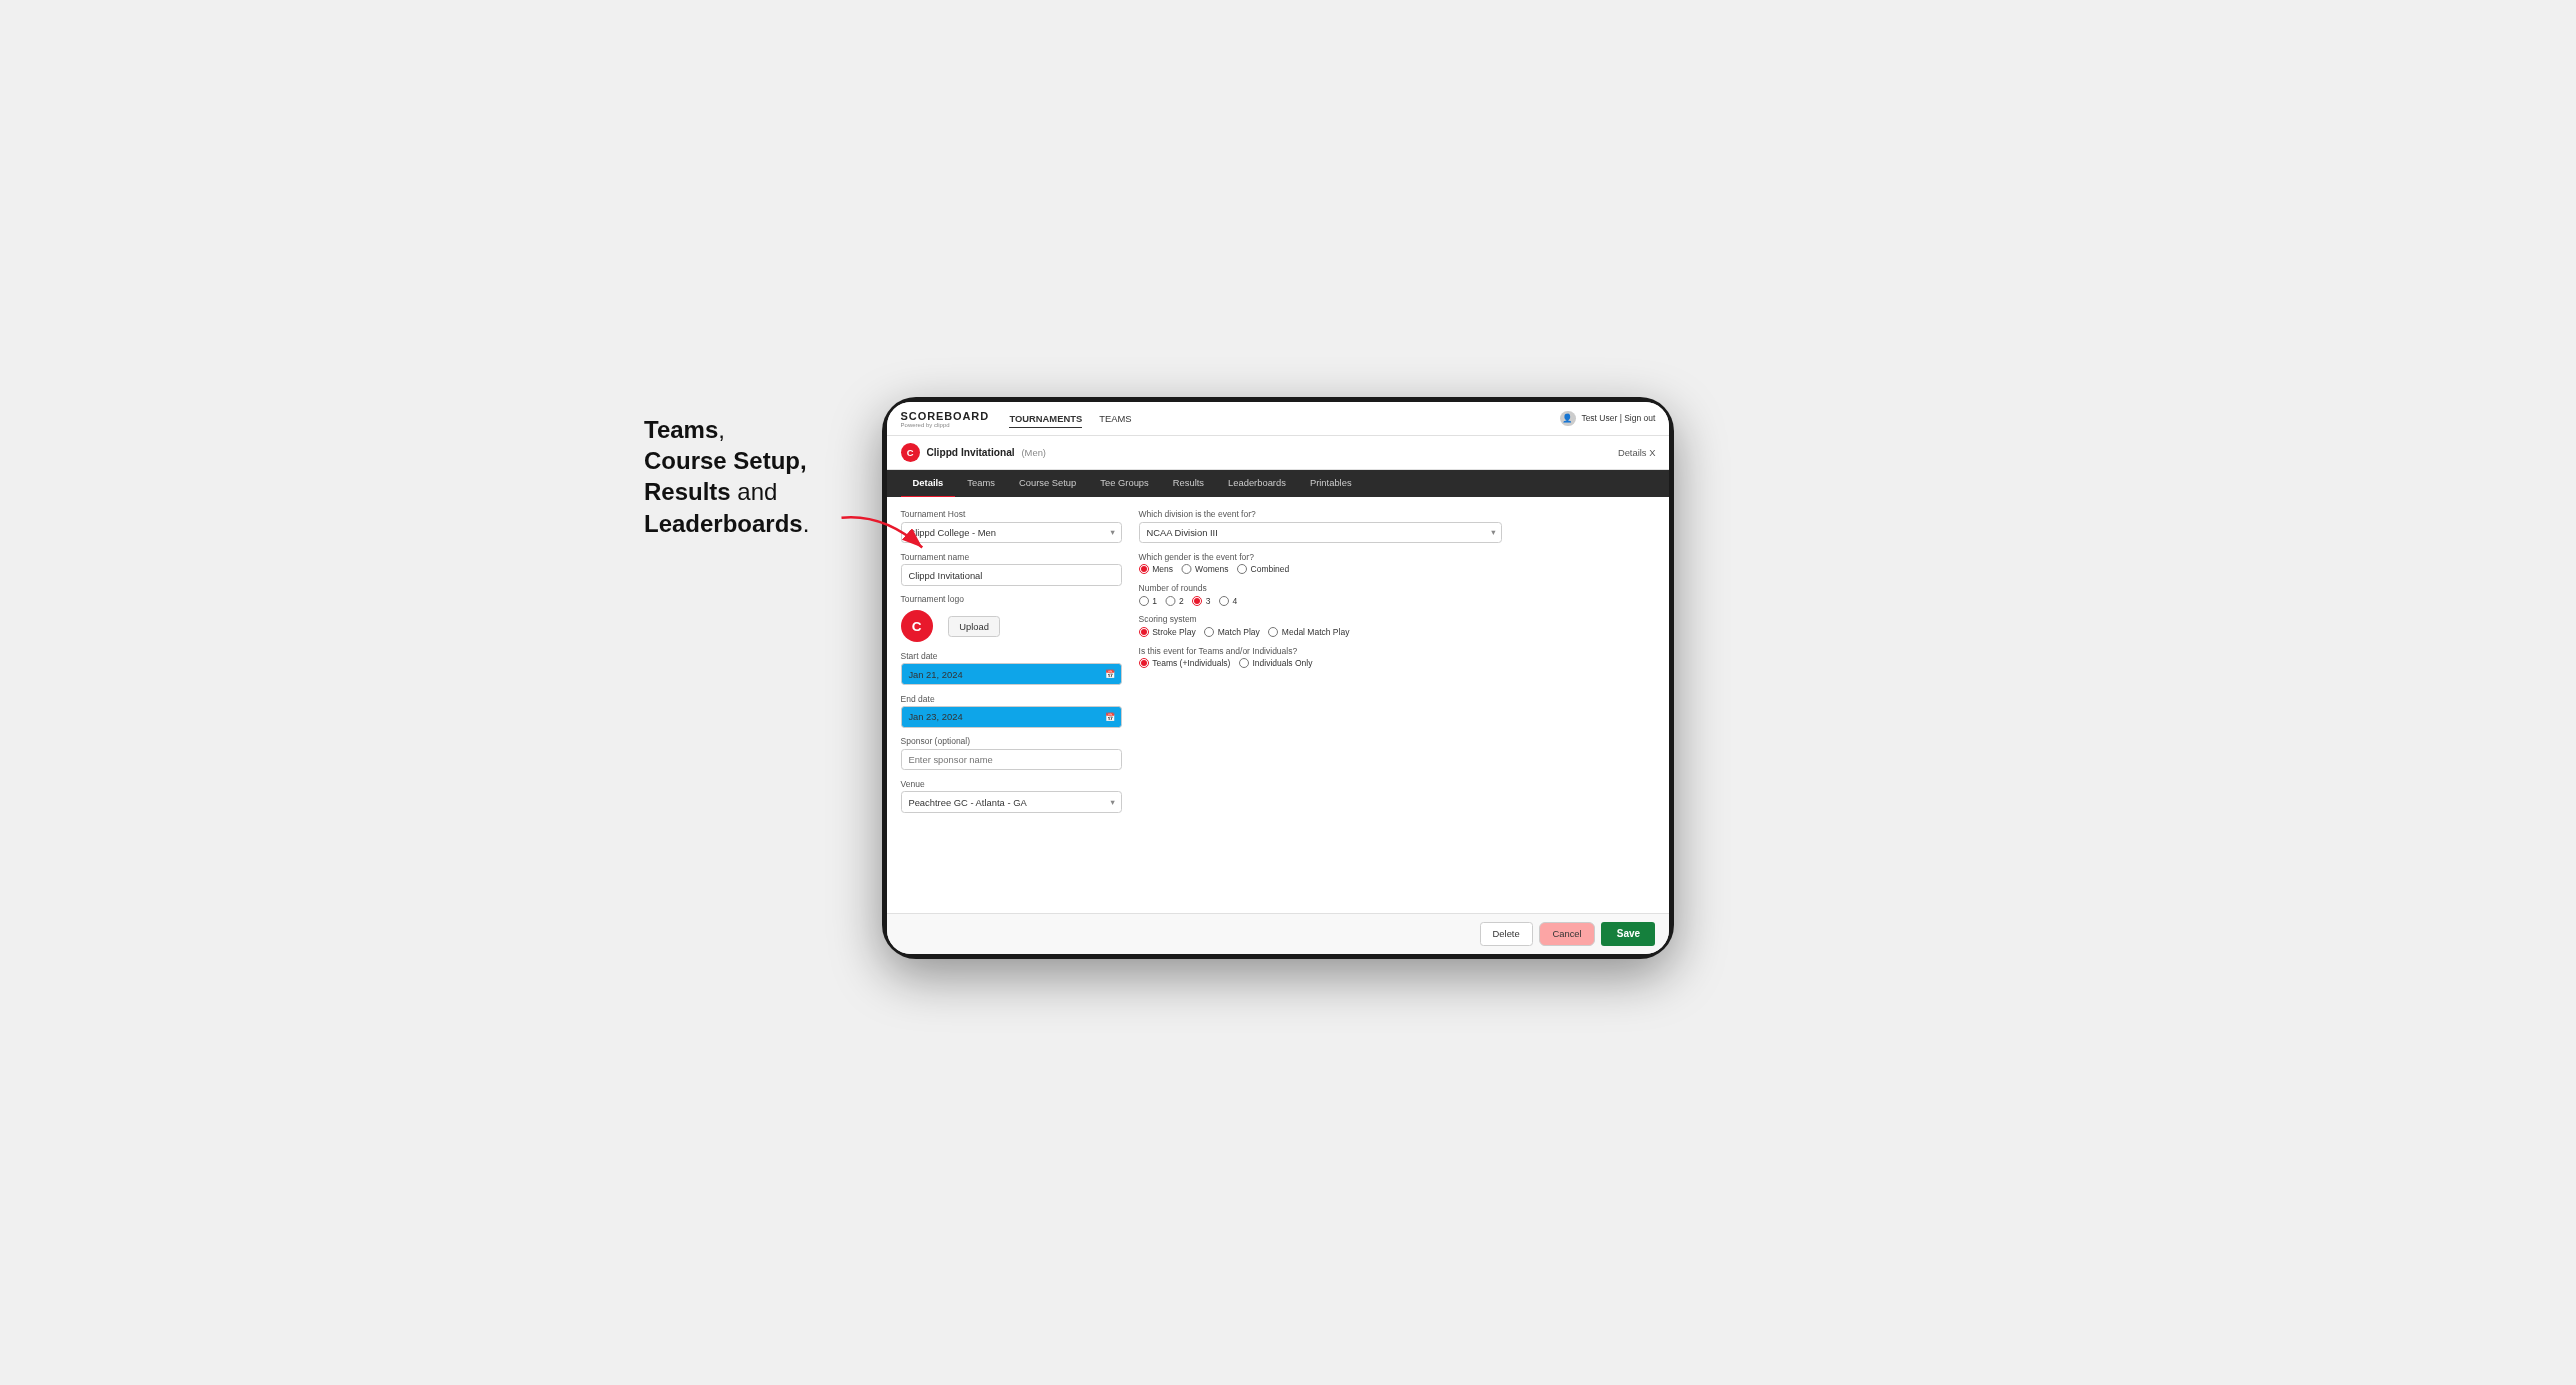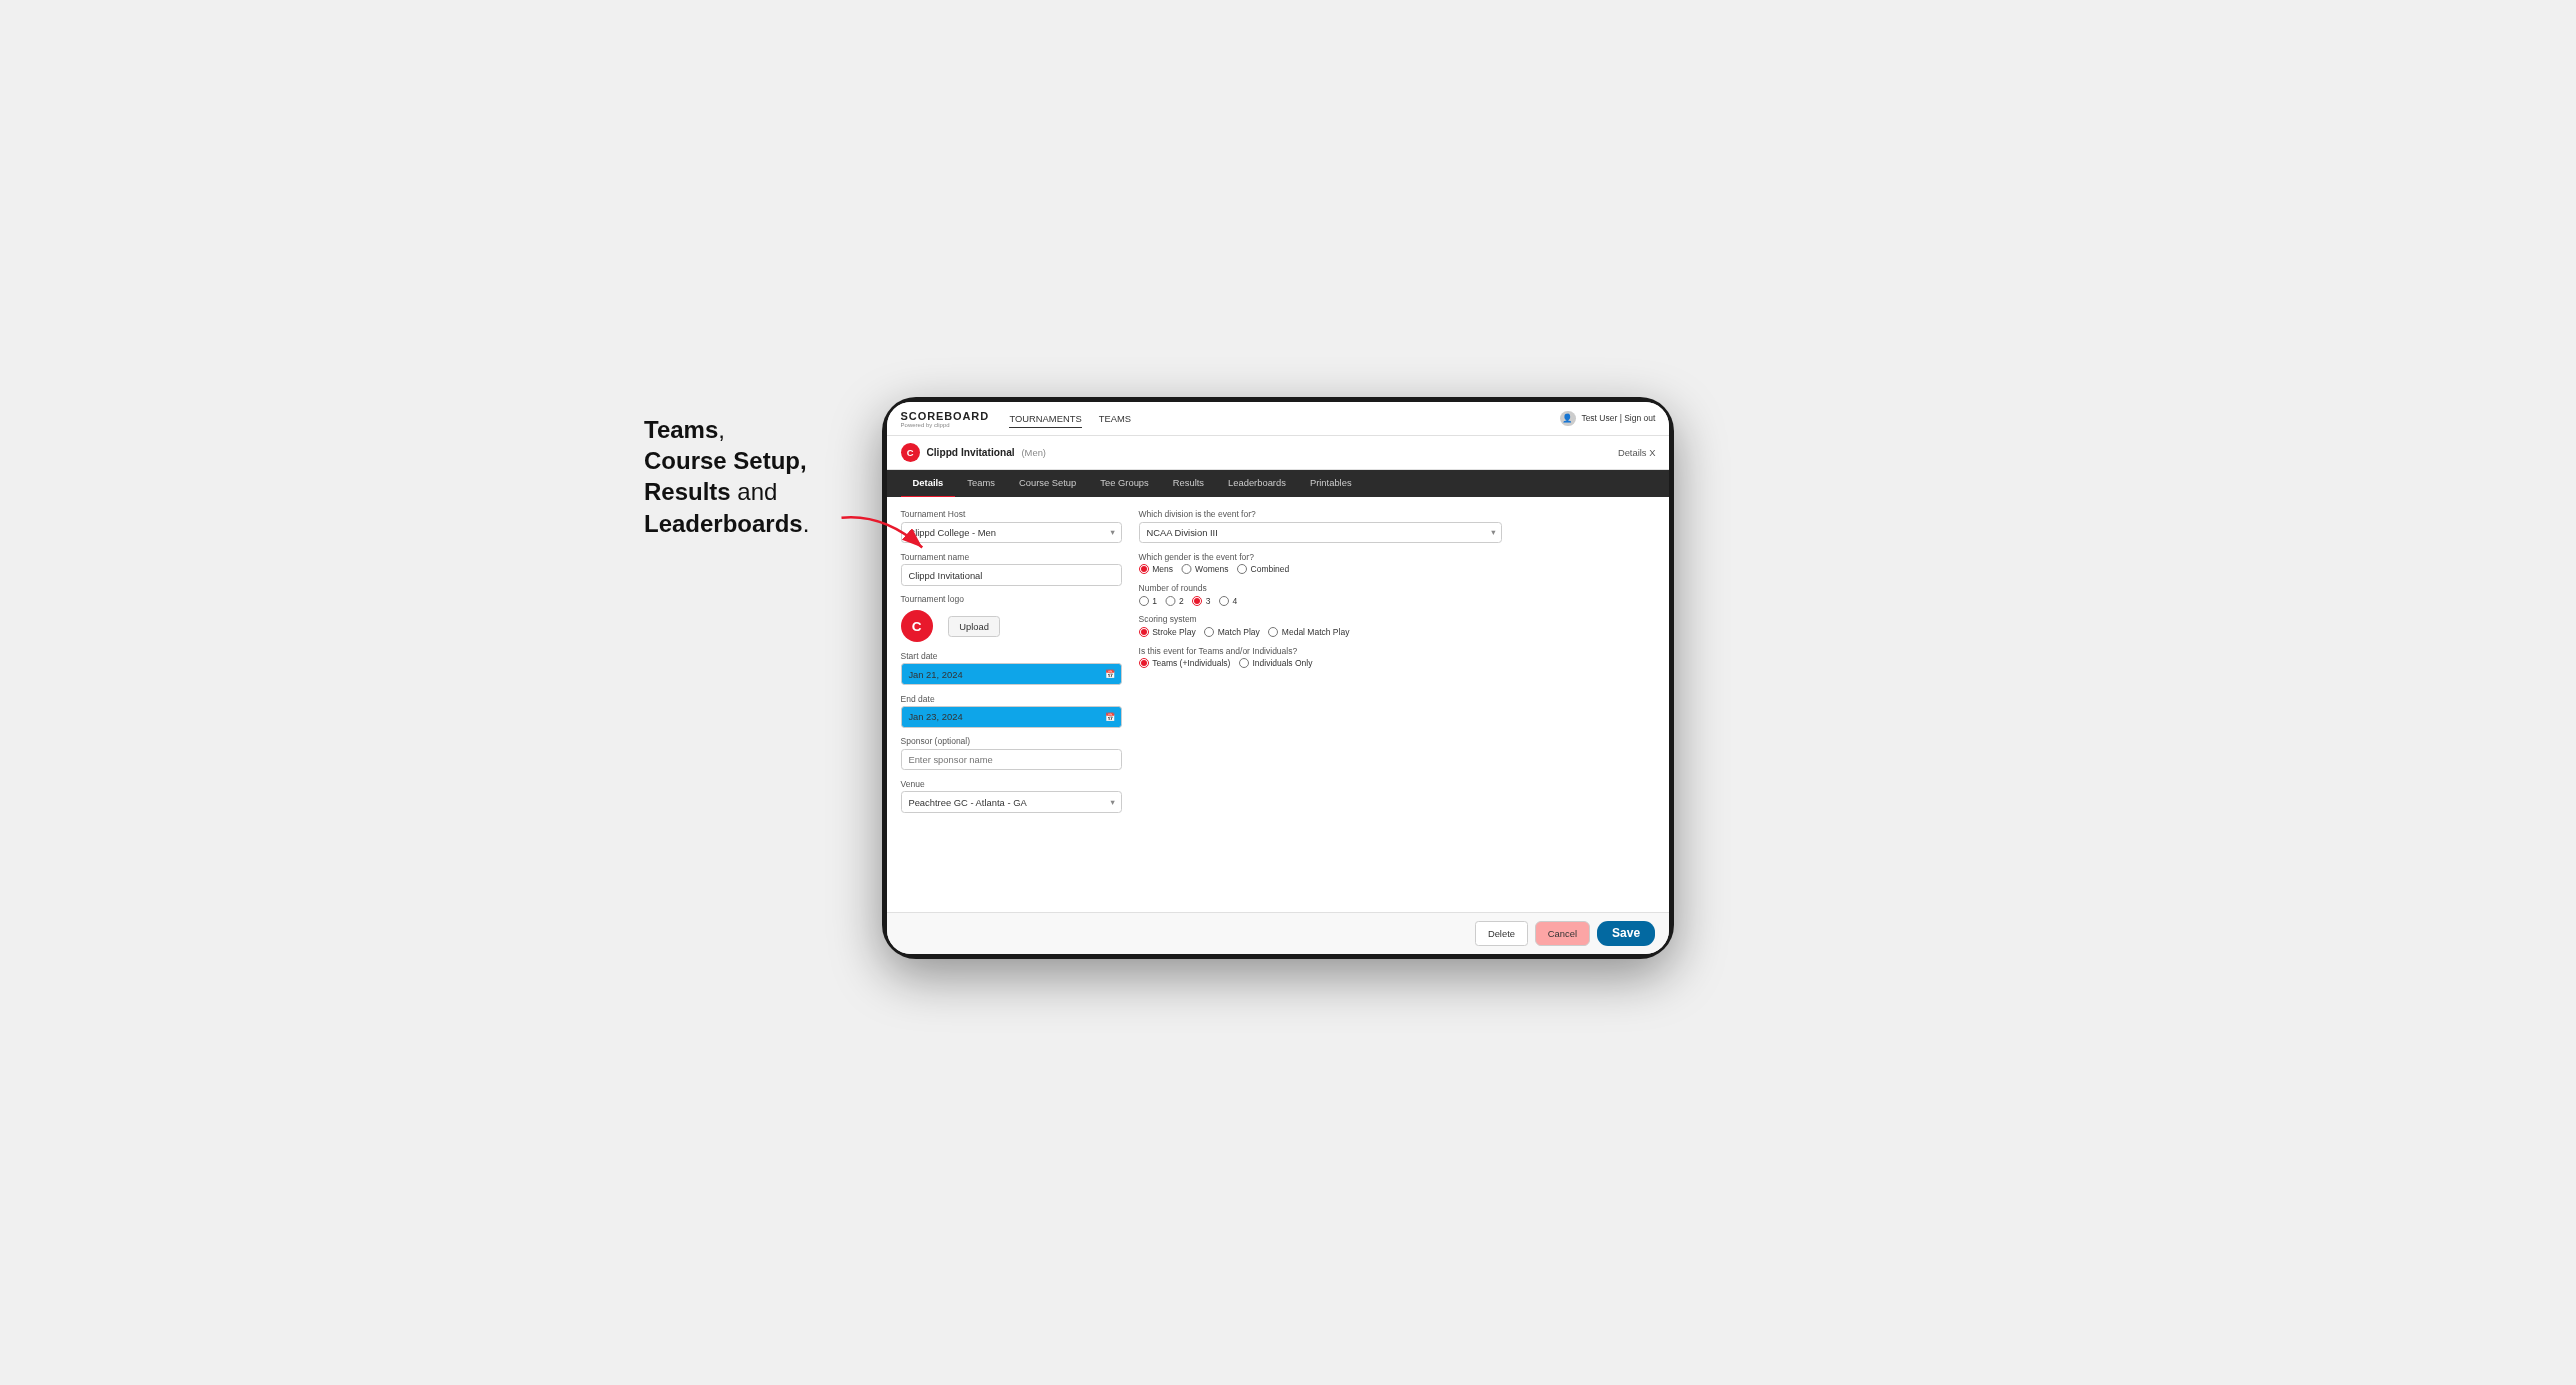--- a/index.html
+++ b/index.html
@@ -91,21 +91,21 @@
     }
     .nav-link {
       font-size: 9.4px;
       color: #333;
       text-decoration: none;
       padding: 3.4px 0;
       cursor: pointer;
     }
     .nav-link.active {
       border-bottom: 1.7px solid #333;
-      font-weight: 400;
+      font-weight: 700;
     }
 
     .nav-left { display: flex; align-items: center; gap: 3.4px; }
 
     .user-info {
       font-size: 8.5px;
       color: #333;
     }
 
     
@@ -342,25 +342,25 @@
       background: #fca5a5;
       border: 0.9px solid #ccc;
       border-radius: 6px;
       padding: 5.1px 12px;
       font-size: 9.4px;
       cursor: pointer;
       color: #333;
     }
 
     .btn-save {
-      background: #0369a1;
+      background: #15803d;
       border: none;
-      border-radius: 11px;
+      border-radius: 3px;
       padding: 5.1px 15.3px;
-      font-size: 12px;
+      font-size: 10px;
       cursor: pointer;
       color: #fff;
       font-weight: 600;
     }
 
     
     .red-arrow {
       position: absolute;
       left: 189px;
       top: 163px;

